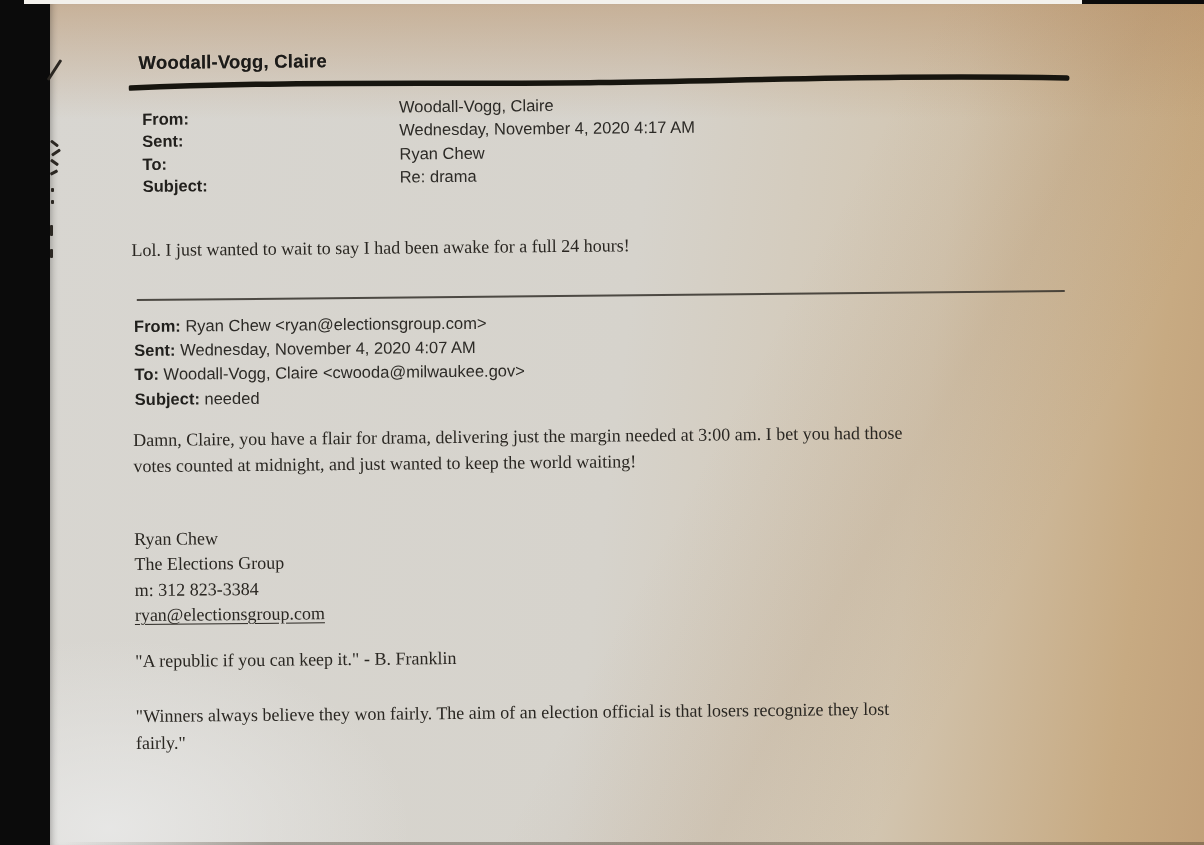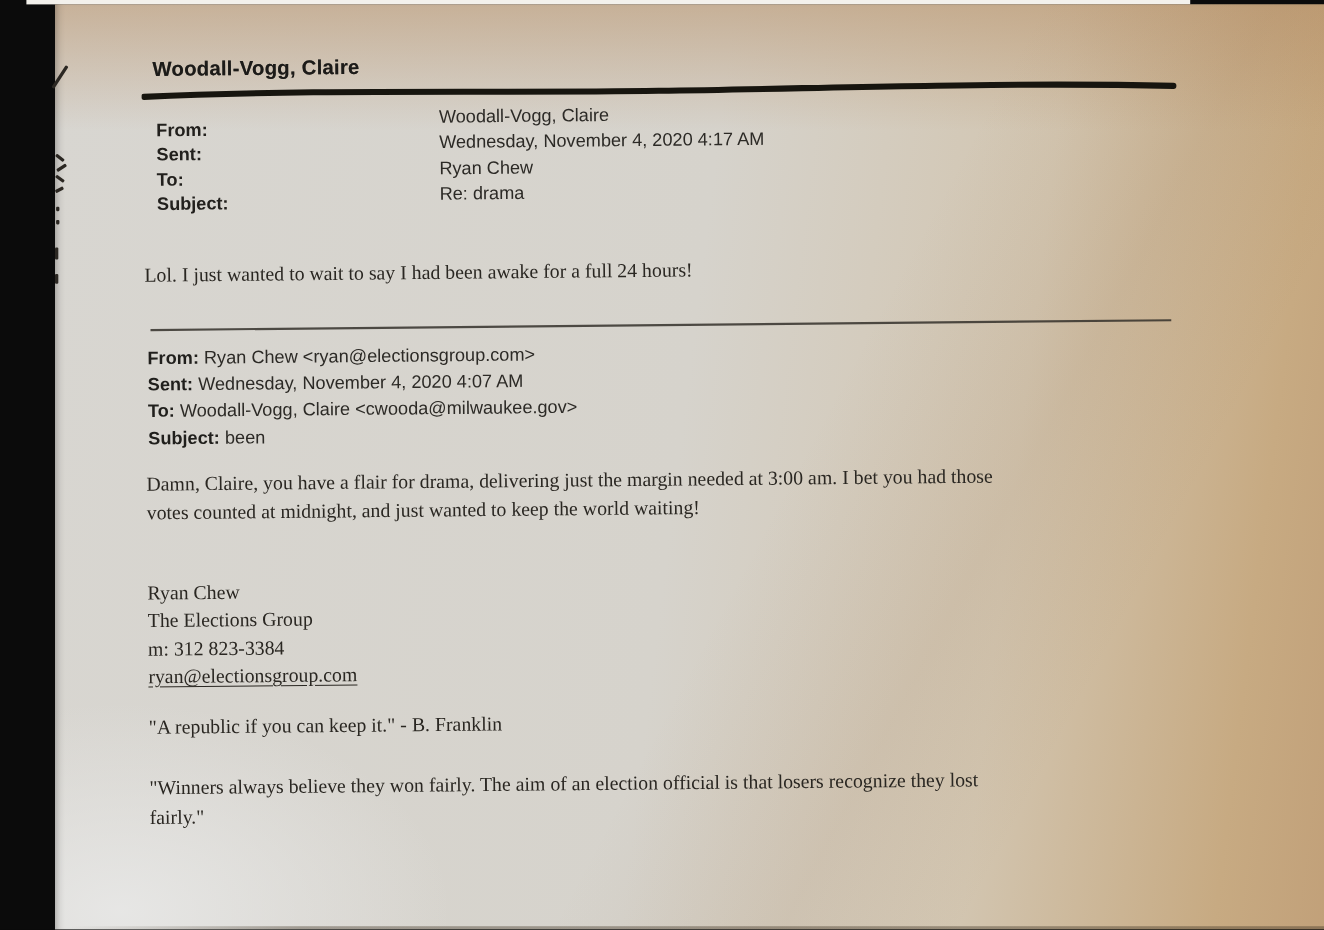--- a/index.html
+++ b/index.html
@@ -132,21 +132,21 @@
     </div>
 
     <div class="body1 serif">Lol. I just wanted to wait to say I had been awake for a full 24 hours!</div>
 
     <div class="divider"></div>
 
     <div class="orig-fields">
       <div><b>From:</b> <span>Ryan Chew &lt;ryan@electionsgroup.com&gt;</span></div>
       <div><b>Sent:</b> <span>Wednesday, November 4, 2020 4:07 AM</span></div>
       <div><b>To:</b> <span>Woodall-Vogg, Claire &lt;cwooda@milwaukee.gov&gt;</span></div>
-      <div><b>Subject:</b> <span>been</span></div>
+      <div><b>Subject:</b> <span>needed</span></div>
     </div>
 
     <div class="body2 serif">
       <span>Damn, Claire, you have a flair for drama, delivering just the margin needed at 3:00 am.  I bet you had those</span>
       <span>votes counted at midnight, and just wanted to keep the world waiting!</span>
     </div>
 
     <div class="signature serif">
       <span class="line">Ryan Chew</span>
       <span class="line">The Elections Group</span>

